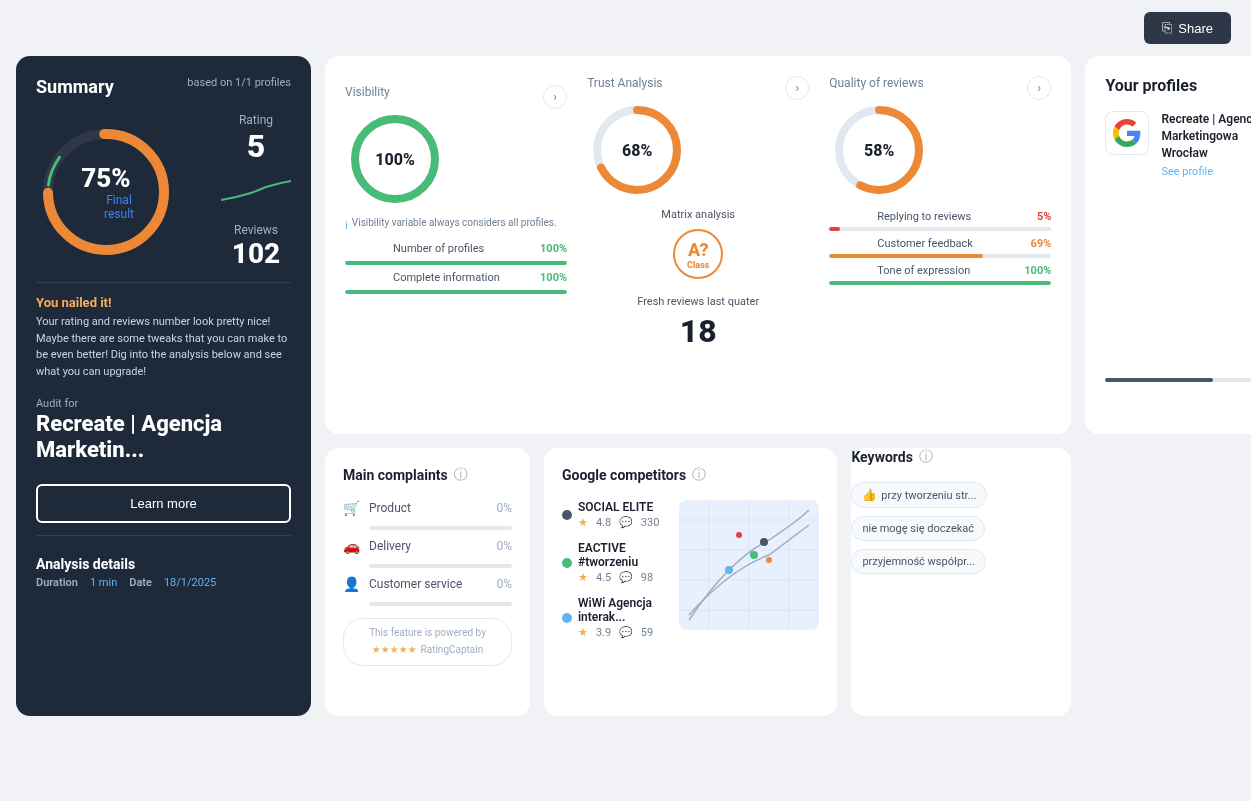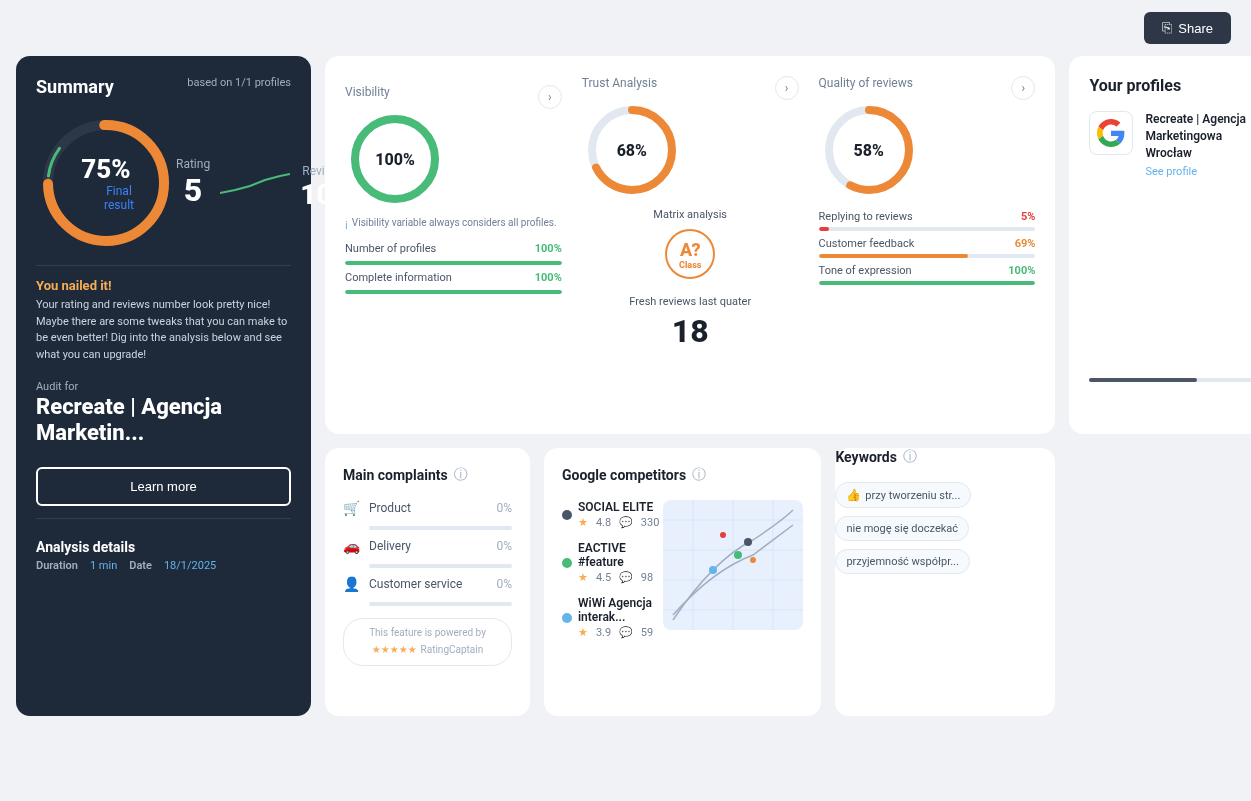--- a/index.html
+++ b/index.html
@@ -299,20 +299,21 @@
     .metric-sub-row {
       display: flex;
       justify-content: space-between;
       align-items: center;
       margin-bottom: 6px;
     }
 
     .metric-sub-label {
       font-size: 11px;
       color: #4a5568;
+      margin-left: 48px;
     }
 
     .metric-sub-val {
       font-size: 11px;
       font-weight: 700;
       color: #48bb78;
     }
 
     .progress-bar {
       height: 4px;
@@ -520,21 +521,21 @@
 
     
     .competitors-card {
       background: #fff;
       border-radius: 14px;
       padding: 18px;
     }
 
     .competitors-inner {
       display: flex;
-      gap: 4px;
+      gap: 20px;
     }
 
     .competitors-list {
       flex: 1;
     }
 
     .competitor-item {
       display: flex;
       align-items: center;
       gap: 6px;
@@ -642,21 +643,21 @@
           <circle cx="70" cy="70" r="58" fill="none" stroke="#2d3748" stroke-width="10"></circle>
           <circle cx="70" cy="70" r="58" fill="none" stroke="#ed8936" stroke-width="10" stroke-dasharray="272 90" stroke-linecap="round"></circle>
           <circle cx="70" cy="70" r="58" fill="none" stroke="#48bb78" stroke-width="3" stroke-dasharray="30 334" stroke-dashoffset="-280" stroke-linecap="round"></circle>
         </svg>
         <div class="circle-text">
           <span class="circle-percent">75%</span>
           <span class="circle-label">Final result</span>
         </div>
       </div>
 
-      <div style="display:flex; gap:10px; align-items:center;">
+      <div style="display:flex; flex-direction:column; gap:10px; align-items:center;">
         <div class="rating-info">
           <div class="rating-label">Rating</div>
           <div class="rating-value">5</div>
         </div>
 
         <svg width="70" height="30" viewBox="0 0 70 30">
           <polyline points="0,25 15,22 30,18 45,12 60,8 70,6" fill="none" stroke="#48bb78" stroke-width="2"></polyline>
         </svg>
         <div class="rating-info">
           <div class="reviews-label">Reviews</div>
@@ -887,21 +888,21 @@
                 <span class="comp-star">★</span>
                   <span>4.8</span>
                 <span class="comp-reviews">💬</span>
                   <span>330</span>
               </div>
             </div>
           </div>
           <div class="competitor-item">
             <div class="comp-dot" style="background:#48bb78"></div>
             <div class="comp-info">
-              <div class="comp-name">EACTIVE #feature</div>
+              <div class="comp-name">EACTIVE #tworzeniu</div>
               <div class="comp-meta">
                 <span class="comp-star">★</span>
                   <span>4.5</span>
                 <span class="comp-reviews">💬</span>
                   <span>98</span>
               </div>
             </div>
           </div>
           <div class="competitor-item">
             <div class="comp-dot" style="background:#63b3ed"></div>

